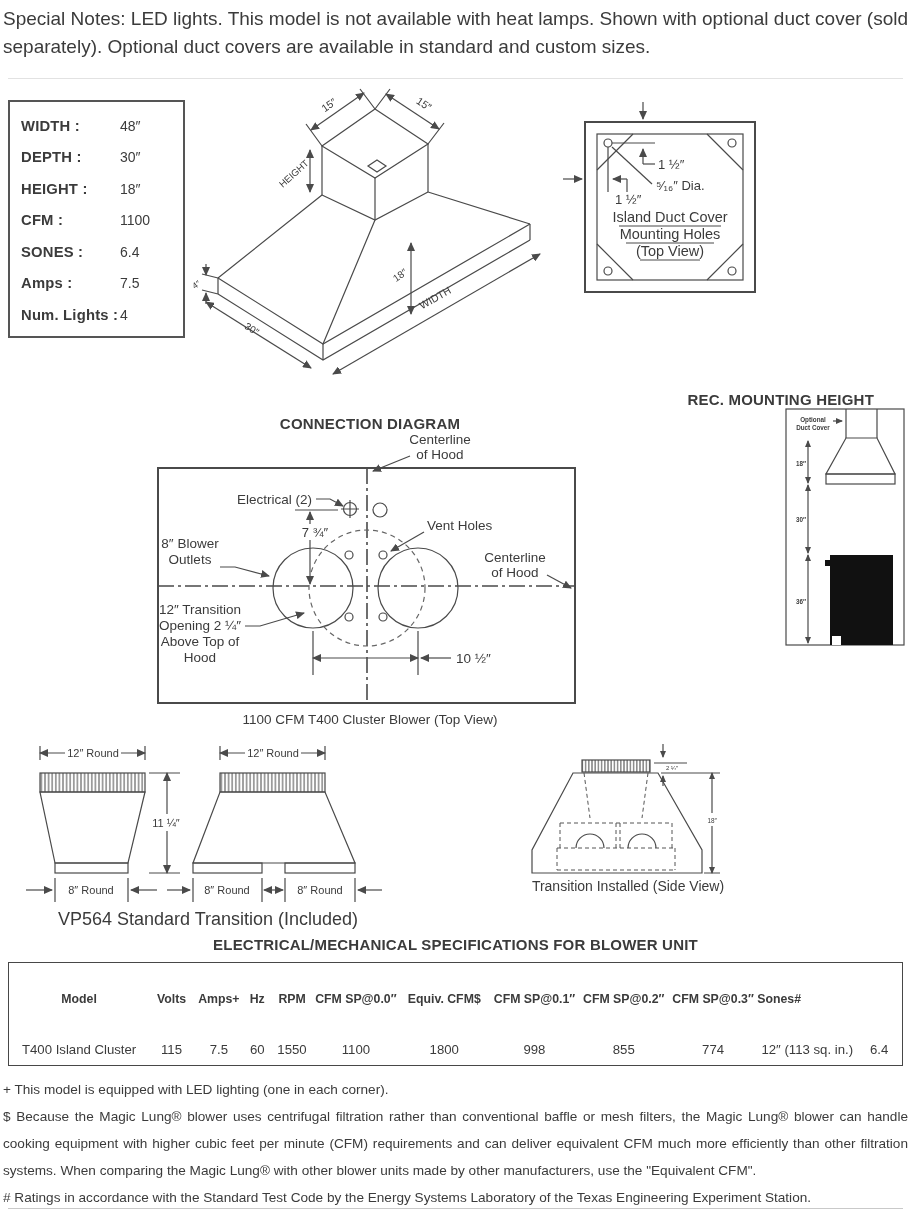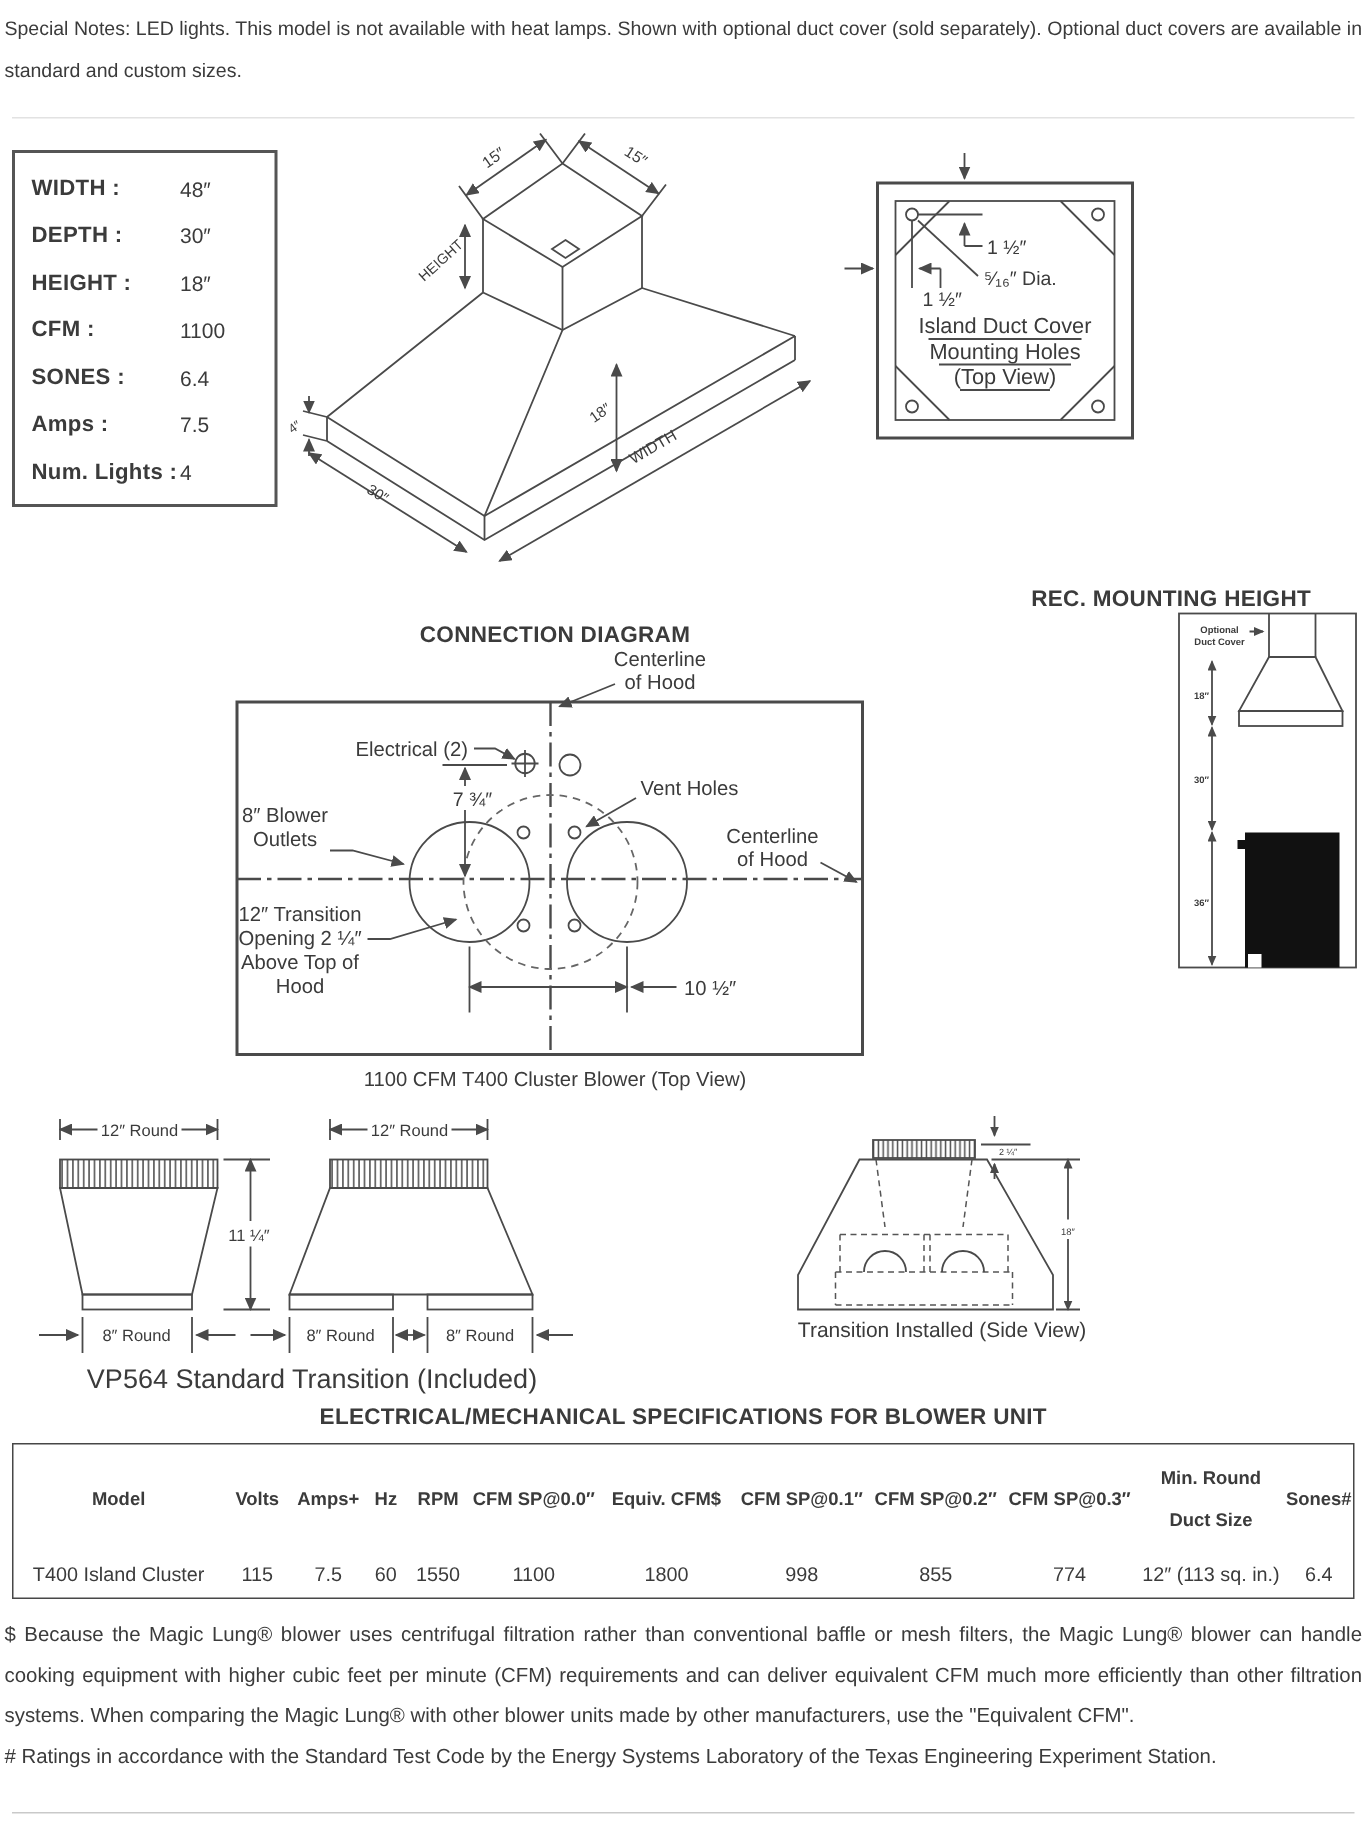--- a/index.html
+++ b/index.html
@@ -1,21 +1,21 @@
 <!DOCTYPE html>
 <html><head>
 <meta charset="utf-8">
 <style>
   html,body { margin:0; padding:0; }
   body {
     width:911px; height:1220px; position:relative; background:#fff;
     font-family:"Liberation Sans", sans-serif; color:#3b3b3b; overflow:hidden;
   }
   .abs { position:absolute; }
-  .notes { top:5px; left:3px; width:905px; font-size:13px; line-height:28px; text-align:justify; }
+  .notes { top:5px; left:3px; width:905px; font-size:19px; line-height:28px; text-align:justify; }
   .divider { top:78px; left:8px; width:895px; border-top:1px solid #e2e2e2; }
   .bottom-divider { top:1208px; left:8px; width:895px; border-top:1px solid #c9c9c9; }
 
   .specbox { left:8px; top:100px; width:177px; height:238px; border:2px solid #555;
              box-sizing:border-box; padding:8px 0 0 11px; }
   .specrow { display:flex; align-items:center; height:31.5px; }
   .specrow .lab { width:99px; font-weight:bold; font-size:14.8px; letter-spacing:.2px; }
   .specrow .val { font-size:14px; }
 
   .conn-title { left:140px; top:391px; width:460px; text-align:center; font-weight:bold; font-size:15px; letter-spacing:.2px;margin-top:24px; }
@@ -334,38 +334,37 @@
     <div class="tc c0">Model</div>
     <div class="tc c1">Volts</div>
     <div class="tc c2">Amps+</div>
     <div class="tc c3">Hz</div>
     <div class="tc c4">RPM</div>
     <div class="tc c5">CFM SP@0.0″</div>
     <div class="tc c6">Equiv. CFM$</div>
     <div class="tc c7">CFM SP@0.1″</div>
     <div class="tc c8">CFM SP@0.2″</div>
     <div class="tc c9">CFM SP@0.3″</div>
-    <div class="tc c10">Min. Round
-Duct Size</div>
     <div class="tc c11">Sones#</div>
   </div>
   <div class="trow tdata">
     <div class="tc c0">T400 Island Cluster</div>
     <div class="tc c1">115</div>
     <div class="tc c2">7.5</div>
     <div class="tc c3">60</div>
     <div class="tc c4">1550</div>
     <div class="tc c5">1100</div>
     <div class="tc c6">1800</div>
     <div class="tc c7">998</div>
     <div class="tc c8">855</div>
     <div class="tc c9">774</div>
     <div class="tc c10">12″ (113 sq. in.)</div>
     <div class="tc c11">6.4</div>
   </div>
 </div>
 
 <div class="abs footnotes">
+  <p class="fn">+ This model is equipped with LED lighting (one in each corner).</p>
   <p class="fn fn-justify">$ Because the Magic Lung® blower uses centrifugal filtration rather than conventional baffle or mesh filters, the Magic Lung® blower can handle cooking equipment with higher cubic feet per minute (CFM) requirements and can deliver equivalent CFM much more efficiently than other filtration systems. When comparing the Magic Lung® with other blower units made by other manufacturers, use the "Equivalent CFM".</p>
   <p class="fn"># Ratings in accordance with the Standard Test Code by the Energy Systems Laboratory of the Texas Engineering Experiment Station.</p>
 </div>
 
 <div class="abs bottom-divider"></div>
 
 </body></html>

